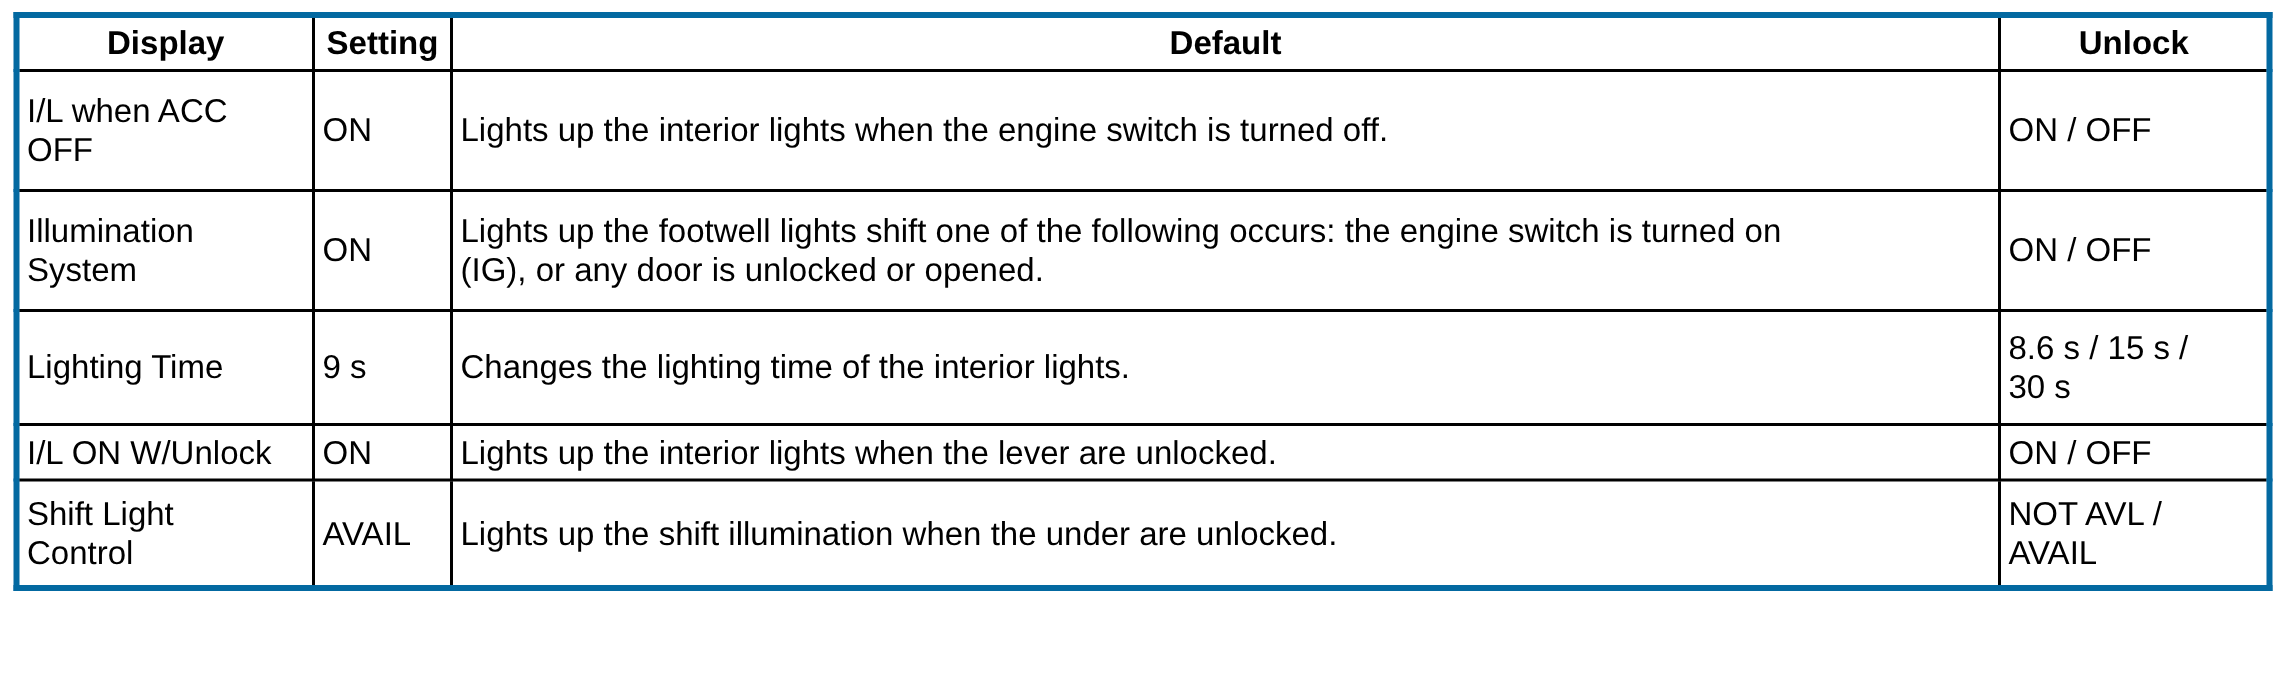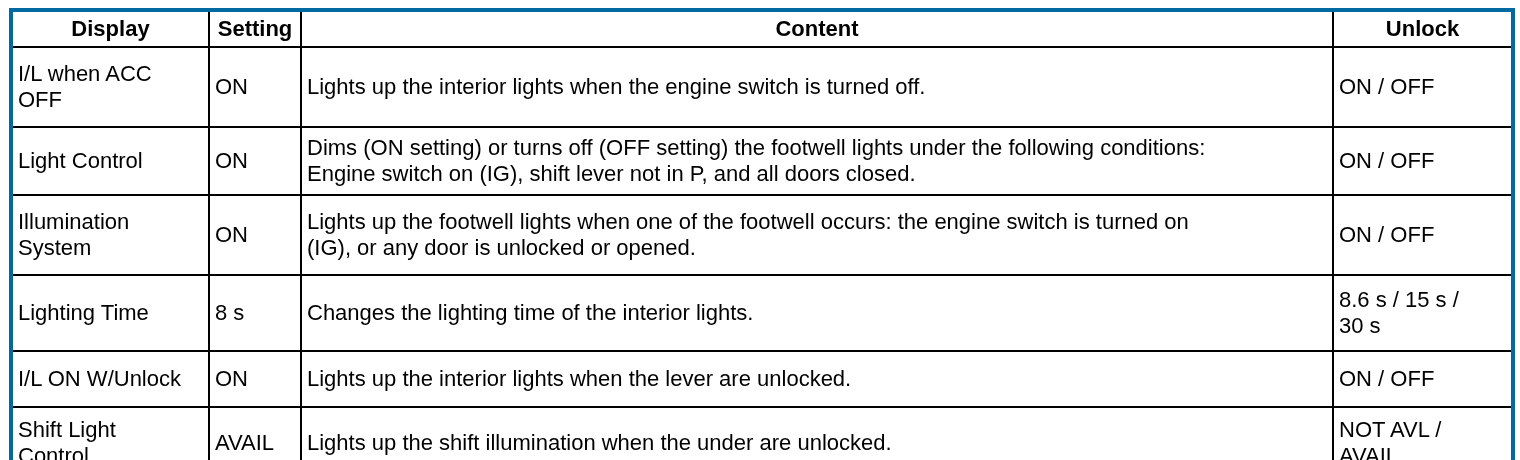--- a/index.html
+++ b/index.html
@@ -46,68 +46,61 @@
   }
   col.c-display { width: 198px; }
   col.c-default { width: 92px; }
   col.c-content { width: 1032px; }
   col.c-setting { width: 180px; }
   tr.hrow  { height: 37px; }
   tr.row0  { height: 80px; }
   tr.row1  { height: 68px; }
   tr.row2  { height: 80px; }
   tr.row3  { height: 76px; }
-  tr.row4  { height: 56px; }
+  tr.row4  { height: 37px; }
   tr.row5  { height: 72px; margin-top: 46px; }
 </style>
 </head>
 <body>
 
 <div class="page">
   <table class="settings-table">
     <colgroup>
       <col class="c-display">
       <col class="c-default">
       <col class="c-content">
       <col class="c-setting">
     </colgroup>
     <thead>
       <tr class="hrow">
         <th>Display</th>
         <th>Setting</th>
-        <th>Content</th>
+        <th>Default</th>
         <th>Unlock</th>
       </tr>
     </thead>
     <tbody>
       <tr class="row0">
         <td>I/L when ACC
 OFF</td>
         <td>ON</td>
         <td>Lights up the interior lights when the engine switch is turned off.</td>
         <td>ON / OFF</td>
       </tr>
-      <tr class="row1">
-        <td>Light Control</td>
-        <td>ON</td>
-        <td>Dims (ON setting) or turns off (OFF setting) the footwell lights under the following conditions:
-Engine switch on (IG), shift lever not in P, and all doors closed.</td>
-        <td>ON / OFF</td>
-      </tr>
       <tr class="row2">
         <td>Illumination
 System</td>
         <td>ON</td>
-        <td>Lights up the footwell lights when one of the footwell occurs: the engine switch is turned on
+        <td>Lights up the footwell lights shift one of the following occurs: the engine switch is turned on
 (IG), or any door is unlocked or opened.</td>
         <td>ON / OFF</td>
       </tr>
       <tr class="row3">
         <td>Lighting Time</td>
-        <td>8 s</td>
+        <td>9 s</td>
         <td>Changes the lighting time of the interior lights.</td>
         <td>8.6 s / 15 s /
 30 s</td>
       </tr>
       <tr class="row4">
         <td>I/L ON W/Unlock</td>
         <td>ON</td>
         <td>Lights up the interior lights when the lever are unlocked.</td>
         <td>ON / OFF</td>
       </tr>

